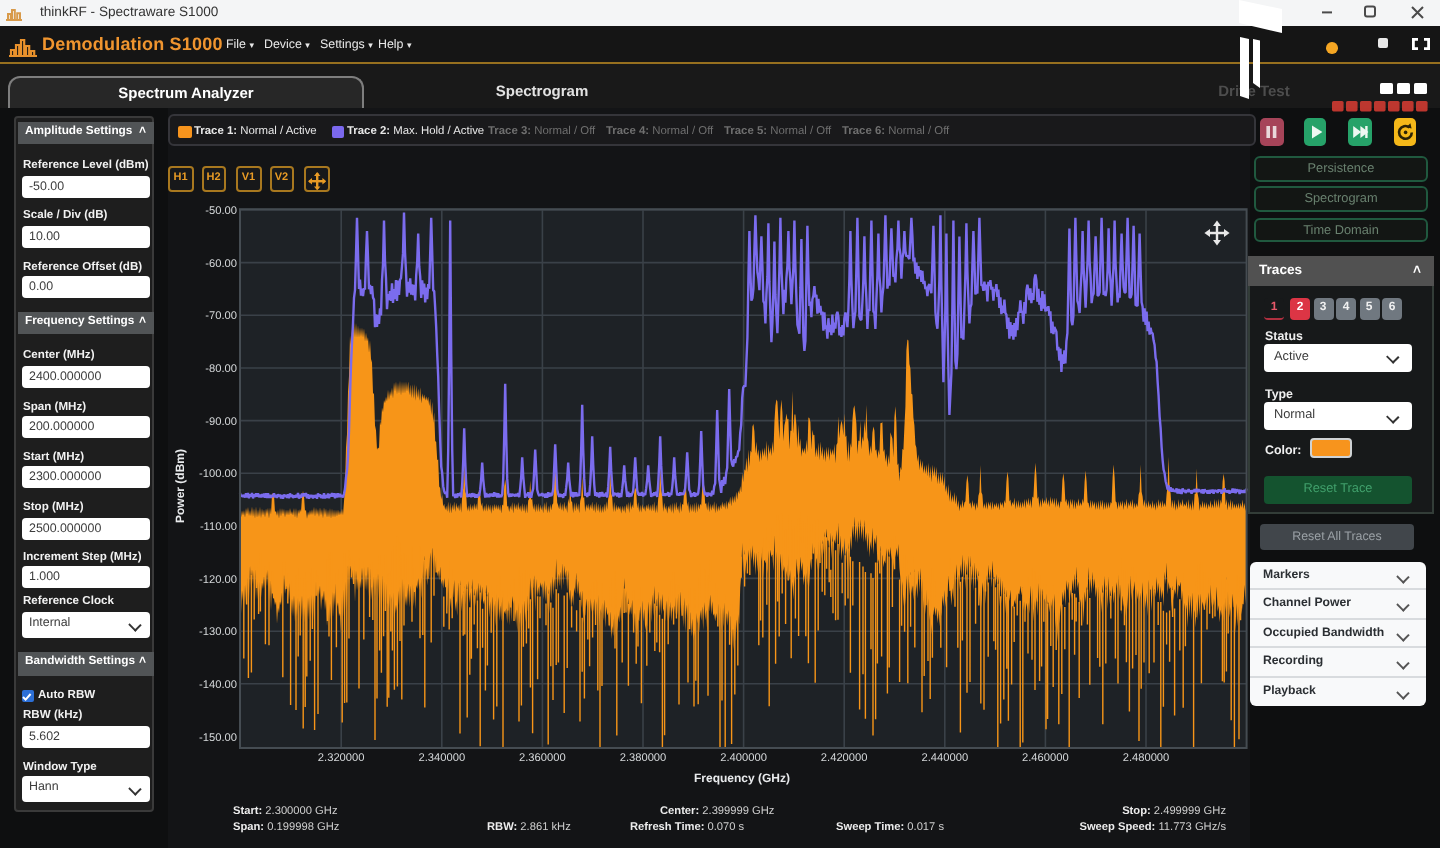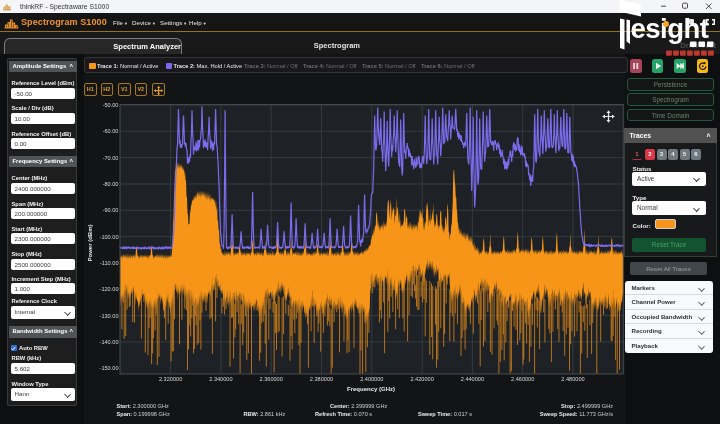--- a/index.html
+++ b/index.html
@@ -9,21 +9,21 @@
 
 #titlebar { left:0; top:0; width:720px; height:12.5px; background:#f4f5f6; color:#333; font-size:6.8px; }
 #titlebar .txt { position:absolute; left:20px; top:3px; }
 #winbtn { position:absolute; top:0; right:0; width:120px; height:12px; color:#444; }
 
 #menubar { left:0; top:12.5px; width:720px; height:19.5px; background:#151515; border-bottom:1.5px solid #97701f; }
 #brand { position:absolute; left:21px; top:4.5px; color:#f0952f; font-weight:bold; font-size:9px; letter-spacing:0.1px; }
 .menuitem { position:absolute; top:6.5px; color:#e8e8e8; font-size:6.2px; }
 
 #tabbar { left:0; top:32px; width:720px; height:22px; background:#191919; }
-.tab { position:absolute; top:5.5px; height:16px; width:178px; text-align:right; font-size:7.5px; font-weight:bold; line-height:15px; }
+.tab { position:absolute; top:5.5px; height:16px; width:178px; text-align:center; font-size:7.5px; font-weight:bold; line-height:15px; }
 #tab1 { left:4px; background:#272727; border:1px solid #7e7e7e; border-bottom:none; border-radius:6px 6px 0 0; color:#fff; }
 #tab2 { left:182px; color:#e2e2e2; }
 #tab3 { left:360px; color:#4d4d4d; }
 #tab4 { left:538px; color:#4d4d4d; }
 
 #sidebar { left:7px; top:57.5px; width:70px; height:348px; background:#1e1e1e; border:1px solid #3a3a3a; border-radius:2px; }
 .sechead { position:absolute; left:1px; width:68px; height:11.5px; background:#515456; color:#fff; font-weight:bold; font-size:5.9px; line-height:11.5px; padding-left:3.5px; }
 .sechead .caret { position:absolute; right:4px; top:0; font-size:6px; }
 .flabel { position:absolute; left:3.5px; color:#f2f2f2; font-weight:bold; font-size:5.8px; white-space:nowrap; }
 .finput { position:absolute; left:2.5px; width:64px; height:11px; background:#fff; border-radius:2px; color:#3c3c3c; font-size:6.2px; line-height:11px; padding-left:4px; }
@@ -111,21 +111,21 @@
     <rect x="82.5" y="3.2" width="5" height="5" rx="1"></rect>
     <path d="M106 3.5l5.5 5.5M111.5 3.5l-5.5 5.5"></path>
   </g>
     </svg>
 </div>
 
 <div id="menubar" class="abs">
   <svg class="abs" style="left:4px;top:4px" width="15" height="12">
       <path d="M0.5 11h14M1.5 11V8h1.6v3M4 11V5.5h1.6V11M6.5 11V3h1.6v8M9 11V6h1.6v5M11.5 11V8.5h1.6V11" fill="none" stroke="#e8912c" stroke-width="1.1"></path>
     </svg>
-  <div id="brand">Spectrogram S1000</div>
+  <div id="brand">Demodulation S1000</div>
   <div class="menuitem" style="left:113px">File <span style="font-size:4.5px">▾</span></div>
   <div class="menuitem" style="left:132px">Device <span style="font-size:4.5px">▾</span></div>
   <div class="menuitem" style="left:160px">Settings <span style="font-size:4.5px">▾</span></div>
   <div class="menuitem" style="left:189px">Help <span style="font-size:4.5px">▾</span></div>
 </div>
 
 <div id="tabbar" class="abs">
   <div id="tab1" class="tab">Spectrum Analyzer</div>
   <div id="tab2" class="tab">Spectrogram</div>
   <div id="tab4" class="tab">Drive Test</div>
@@ -258,21 +258,20 @@
 <div class="fline abs" style="left:116.5px;top:402.5px"><b>Start:</b> 2.300000 GHz</div>
 <div class="fline abs" style="left:330px;top:402.5px"><b>Center:</b> 2.399999 GHz</div>
 <div class="fline abs" style="right:107px;top:402.5px"><b>Stop:</b> 2.499999 GHz</div>
 <div class="fline abs" style="left:116.5px;top:411px"><b>Span:</b> 0.199998 GHz</div>
 <div class="fline abs" style="left:243.5px;top:411px"><b>RBW:</b> 2.861 kHz</div>
 <div class="fline abs" style="left:315px;top:411px"><b>Refresh Time:</b> 0.070 s</div>
 <div class="fline abs" style="left:418px;top:411px"><b>Sweep Time:</b> 0.017 s</div>
 <div class="fline abs" style="right:107px;top:411px"><b>Sweep Speed:</b> 11.773 GHz/s</div>
 
 <div class="abs" style="left:590px;top:0;width:130px;height:60px">
-<div class="abs" style="left:40.5px;top:14.5px;font-size:27.5px;font-weight:bold;color:#fff;letter-spacing:-0.5px;font-family:'Liberation Sans',sans-serif;line-height:1">esight</div>
 <div class="abs" style="left:73px;top:21px;width:5.8px;height:5.8px;border-radius:50%;background:#f5a623"></div>
 <svg width="130" height="60" viewBox="0 0 130 60" font-family="Liberation Sans, sans-serif">
       <defs>
         <filter id="wblur" x="-20%" y="-20%" width="140%" height="140%">
           <feGaussianBlur stdDeviation="0.35"></feGaussianBlur>
         </filter>
       </defs>
   <polygon points="29.5,0 51,4.5 51,16.5 29.5,11.5" fill="#fff"></polygon>
   <polygon points="30,18.5 34.5,19.5 34.5,49.5 30,48" fill="#fff"></polygon>
   <polygon points="36.5,19.5 40,20.3 40,44 36.5,41.5" fill="#fff"></polygon>

